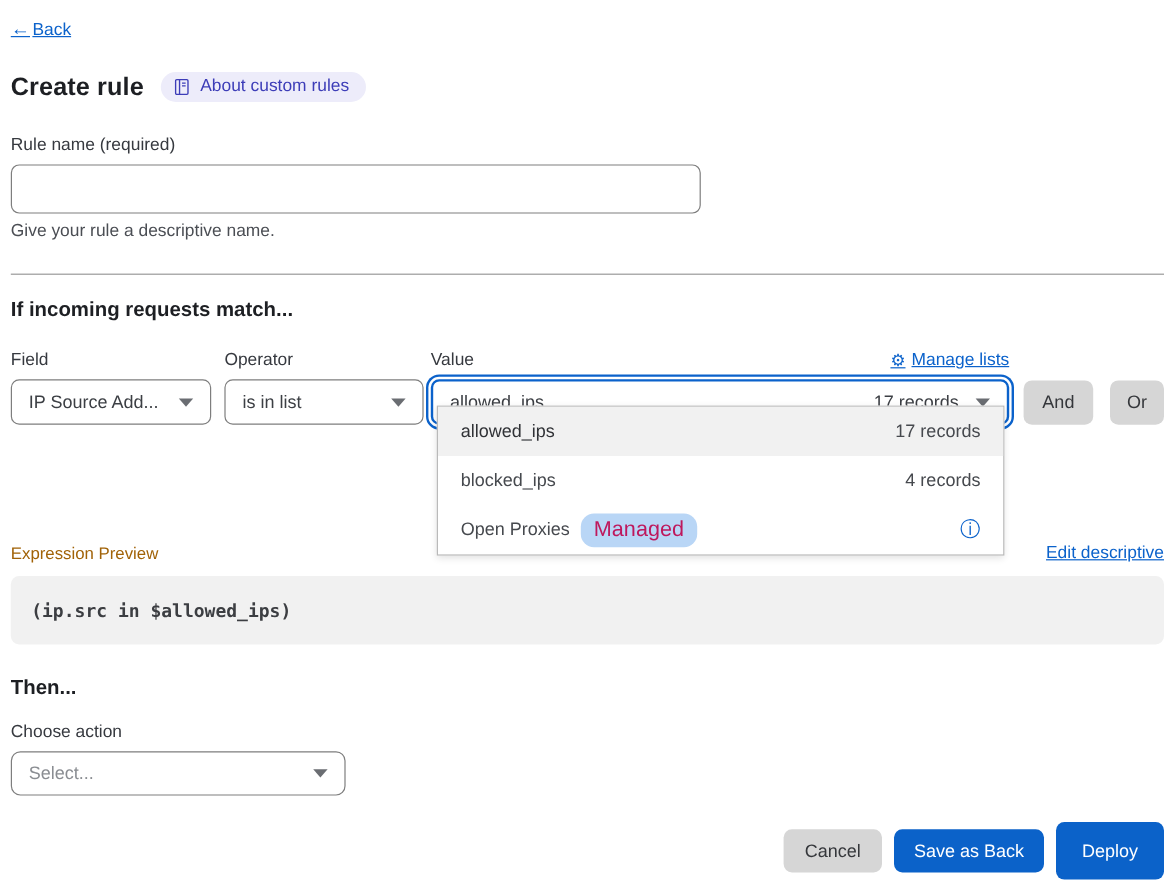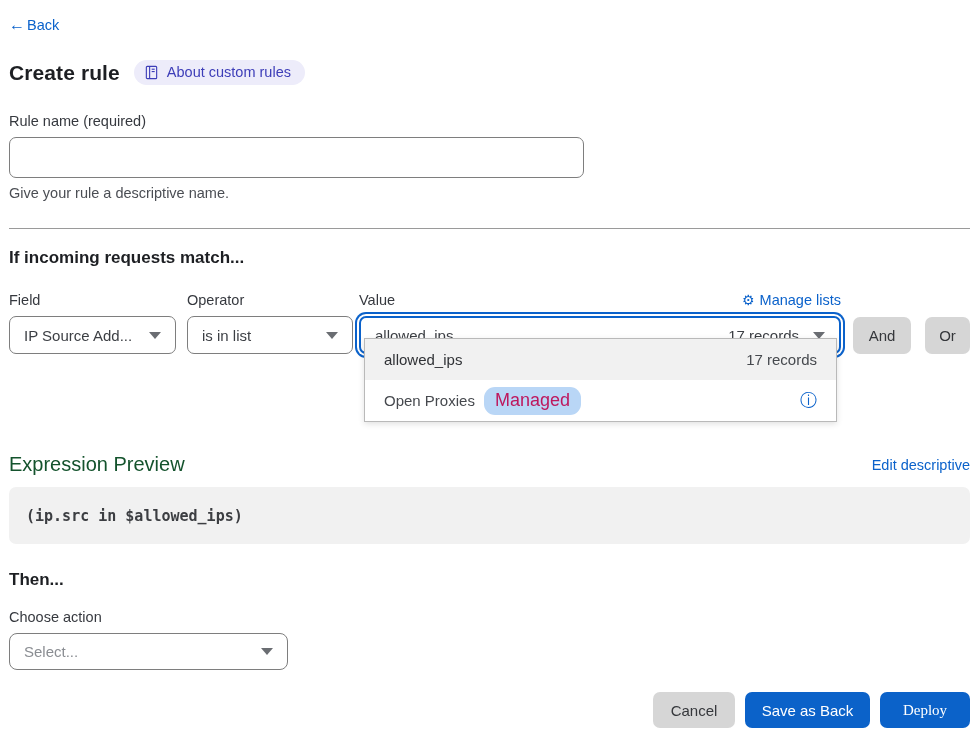--- a/index.html
+++ b/index.html
@@ -6,21 +6,21 @@
   html, body { background: #ffffff; }
   body {
     width: 979px; height: 739px;
     font-family: "Liberation Sans", sans-serif;
     color: #36393f;
     position: relative;
     overflow: hidden;
   }
   .page { padding: 16px 9px 0 9px; }
 
-  a.link { color: #0b62cb; cursor: pointer; font-size: 14.5px; }
+  a.link { color: #0b62cb; text-decoration: underline; cursor: pointer; font-size: 14.5px; }
 
   
   .back-row { margin-bottom: 26px; }
   .back-row .arrow { color: #0b62cb; text-decoration: none; margin-right: 2px; font-size: 16px; }
 
   
   .title-row { display: flex; align-items: center; gap: 14px; margin-bottom: 28px; }
   .page-title { font-size: 21px; font-weight: 700; color: #1d1f23; letter-spacing: 0.1px; }
   .about-pill {
     display: inline-flex; align-items: center; gap: 8px;
@@ -95,39 +95,39 @@
   .dd-item.selected { background: #f1f1f1; color: #303236; }
   .dd-meta { color: #46494e; }
   .badge {
     background: #b9d6f6; color: #be185d; border-radius: 11px;
     font-size: 18px; padding: 3px 11px 4px 11px; margin-left: 9px;
   }
   .info-icon { color: #0b62cb; font-size: 17px; line-height: 1; cursor: pointer; }
 
   
   .expr-row { display: flex; justify-content: space-between; align-items: center; margin-top: 99px; }
-  .expr-label { font-size: 20px; color: #14532d; }
+  .expr-label { font-size: 14px; color: #a16207; }
   .expr-block {
     margin-top: 11px; background: #f1f1f1; border-radius: 7px;
     height: 57px; display: flex; align-items: center; padding: 0 17px; font-weight: bold;
   }
   .expr-code { font-family: "DejaVu Sans Mono", monospace; font-size: 15px; color: #3c3e42; }
 
   
   .then-heading { margin-top: 26px; }
   .choose-label { margin-top: 19px; }
   .action-select { width: 279px; margin-top: 8px; height: 37px; border-radius: 8px; }
   .placeholder { color: #8a8d92; }
 
   
   .footer { display: flex; justify-content: flex-end; align-items: center; gap: 10px; margin-top: 22px; padding-right: 0; }
   .btn-cancel { width: 82px; height: 36px; font-size: 15px; }
   .btn-blue { background: #0b62c9; color: #ffffff; }
   .btn-save { width: 125px; height: 36px; }
-  .btn-deploy { width: 90px; height: 36px; font-family: Liberation Serif, serif; }
+  .btn-deploy { width: 90px; height: 48px; }
 </style>
 </head>
 <body>
 
 <div class="page">
 
   <div class="back-row">
     <a class="link"><span class="arrow">←</span><span>Back</span></a>
   </div>
 
@@ -184,20 +184,24 @@
         <span class="sel-meta">17 records</span>
         <span class="chev"></span>
       </div>
 
       <div class="dropdown">
         <div class="dd-item selected">
           <span>allowed_ips</span>
           <span class="dd-meta">17 records</span>
         </div>
         <div class="dd-item">
+          <span>blocked_ips</span>
+          <span class="dd-meta">4 records</span>
+        </div>
+        <div class="dd-item">
           <span style="display:flex;align-items:center">
             <span>Open Proxies</span>
             <span class="badge">Managed</span>
           </span>
           <span class="info-icon">ⓘ</span>
         </div>
       </div>
     </div>
 
     <div class="andor">

